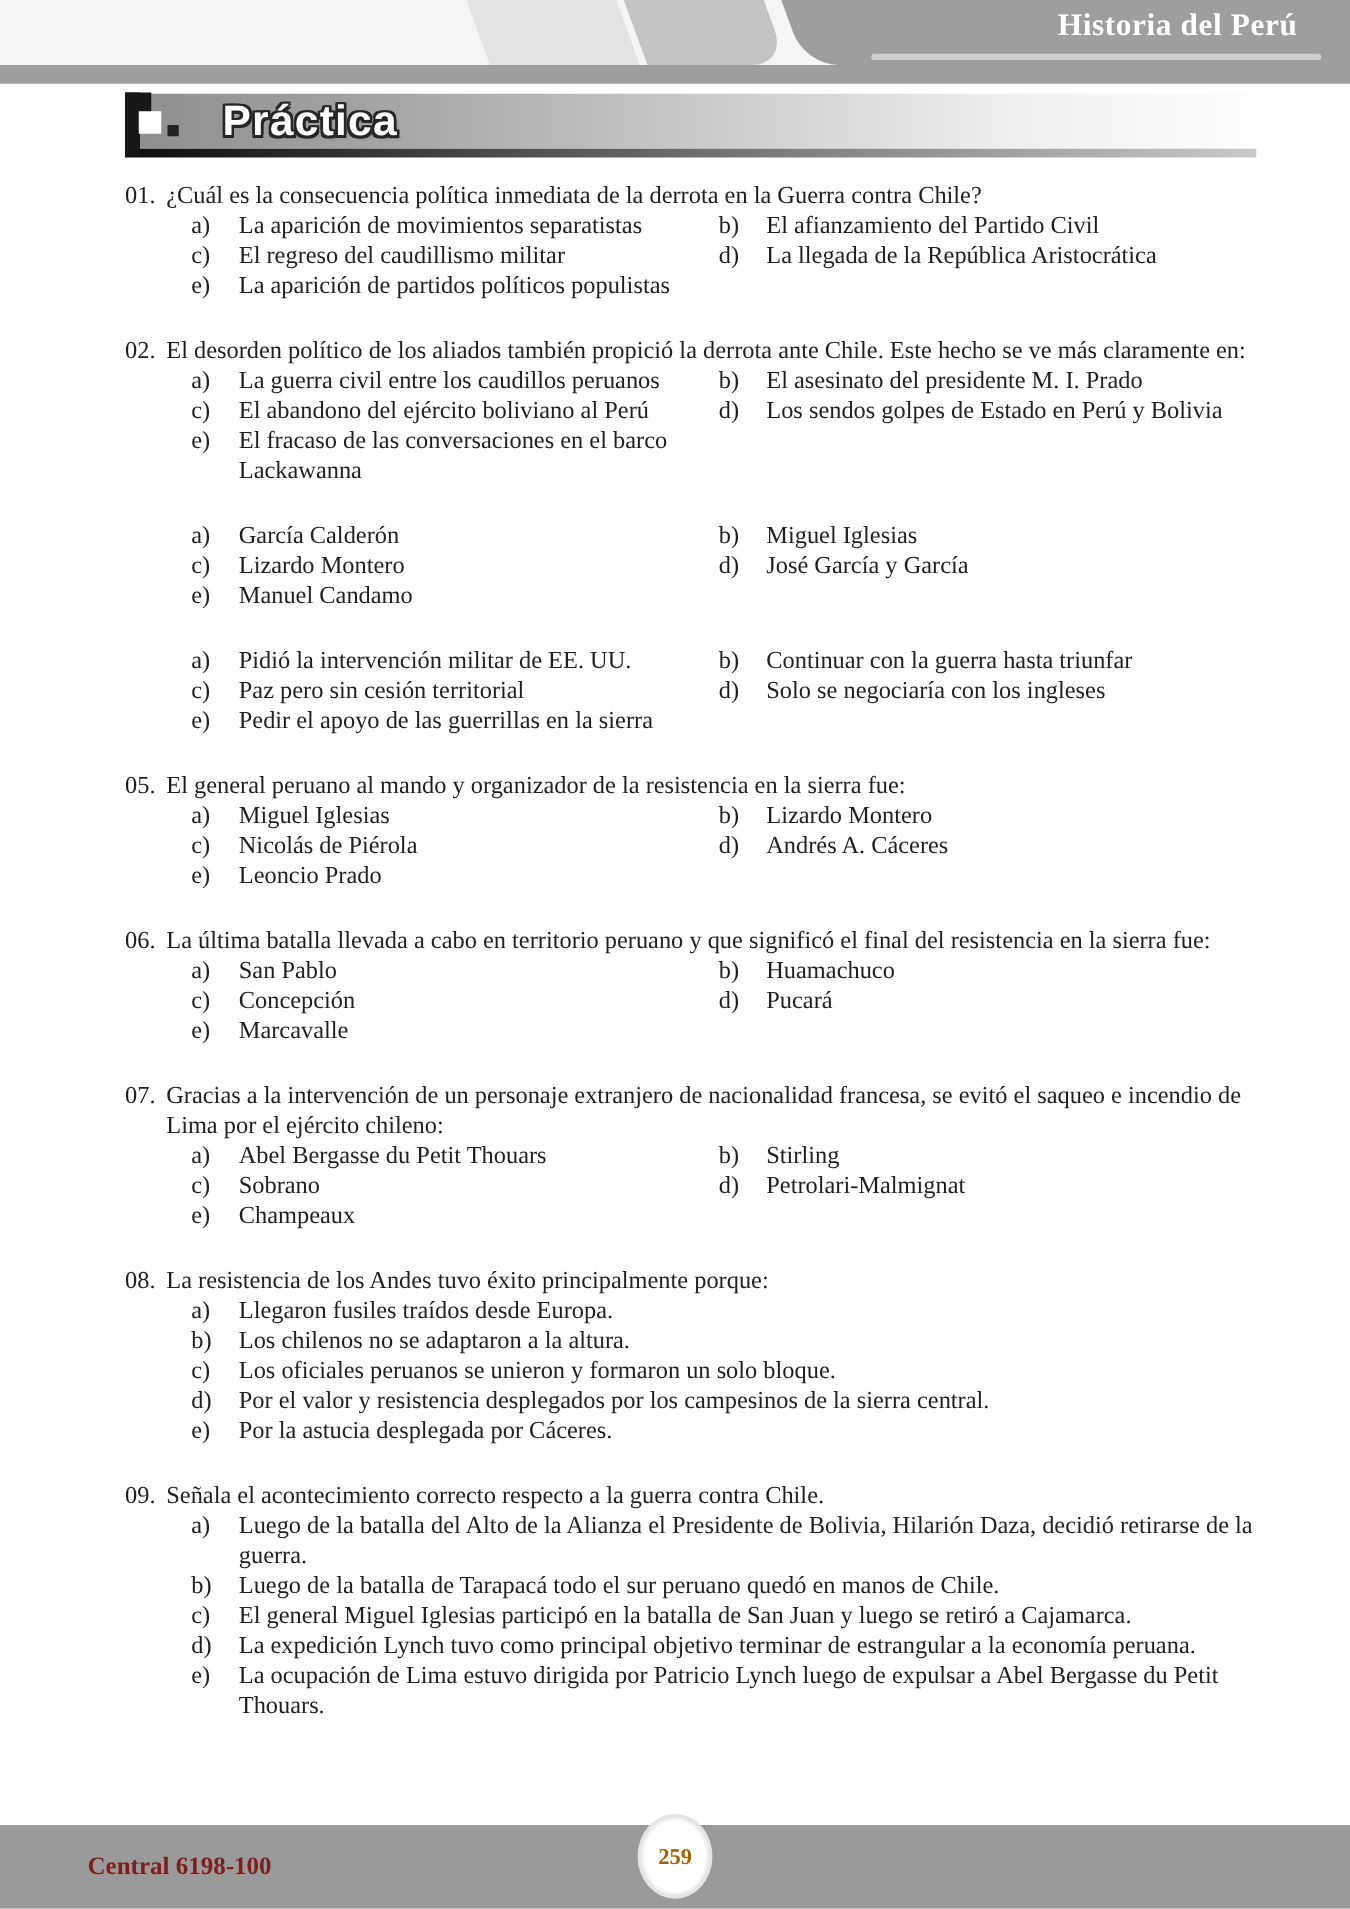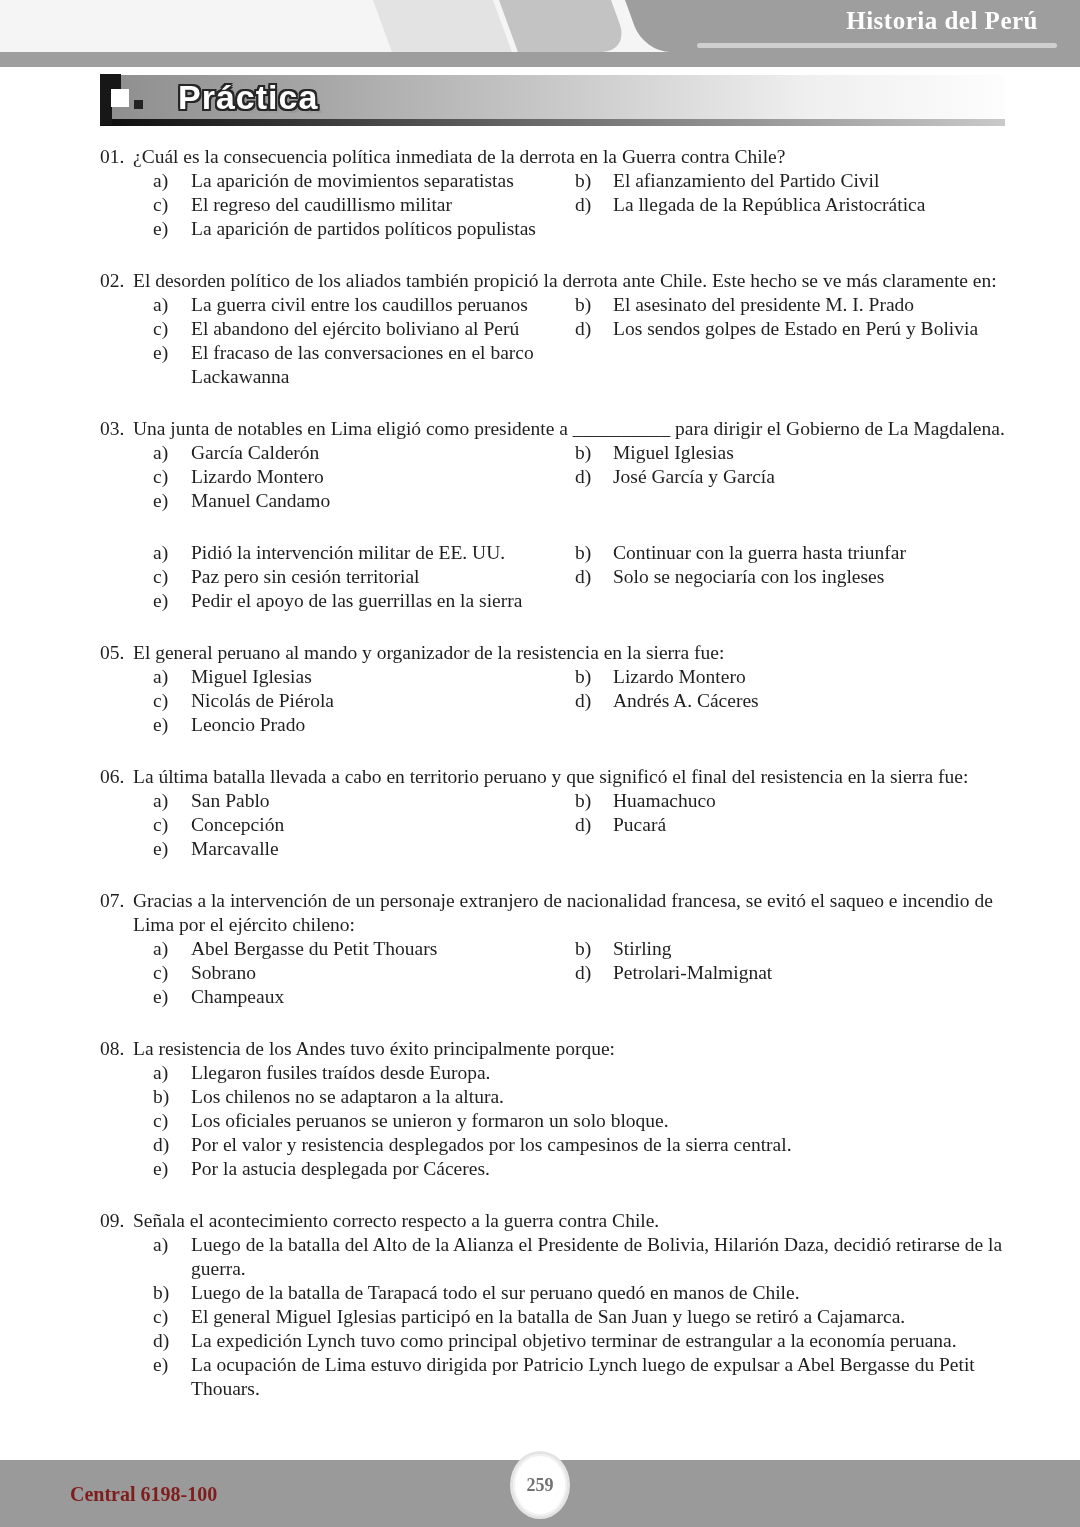--- a/index.html
+++ b/index.html
@@ -50,21 +50,21 @@
   
   .footer{position:absolute;left:0;bottom:0;width:1080px;height:67px;background:#9a9a9a;}
   .footer-left{position:absolute;left:70px;top:50%;transform:translateY(-50%);
     color:#7f1d1d;font-weight:bold;font-size:20px;}
   .footer-right{position:absolute;right:45px;top:50%;transform:translateY(-50%);
     color:#ffffff;font-weight:bold;font-size:29px;letter-spacing:.5px;}
   .page-badge{position:absolute;left:50%;top:-9px;transform:translateX(-50%);
     width:54px;height:62px;background:#ffffff;border-radius:50%;
     border:3px solid #e4e4e4;box-shadow:0 0 0 2px #f2f2f2 inset;
     display:flex;align-items:center;justify-content:center;}
-  .page-num{font-weight:bold;font-size:18px;color:#737373;}
+  .page-num{font-weight:bold;font-size:18px;color:#a16207;}
 </style>
 </head>
 <body>
 
 <div class="header">
   <div class="hdr-light-bg"></div>
   <div class="hdr-para1"></div>
   <div class="hdr-para2"></div>
   <div class="hdr-dark"></div>
   <div class="hdr-bar"></div>
@@ -136,24 +136,20 @@
           <span class="opt-text">Los sendos golpes de Estado en Perú y Bolivia</span>
         </div>
       <div class="option">
           <span class="opt-letter">e)</span>
           <span class="opt-text">El fracaso de las conversaciones en el barco Lackawanna</span>
         </div>
     </div>
   </section>
 
   <section class="question">
-    <div class="q-head">
-      <span class="q-num">03.</span>
-      <p class="q-text">Una junta de notables en Lima eligió como presidente a __________ para dirigir el Gobierno de La Magdalena.</p>
-    </div>
     <div class="options two-col">
       <div class="option">
           <span class="opt-letter">a)</span>
           <span class="opt-text">García Calderón</span>
         </div>
       <div class="option">
           <span class="opt-letter">b)</span>
           <span class="opt-text">Miguel Iglesias</span>
         </div>
       <div class="option">

